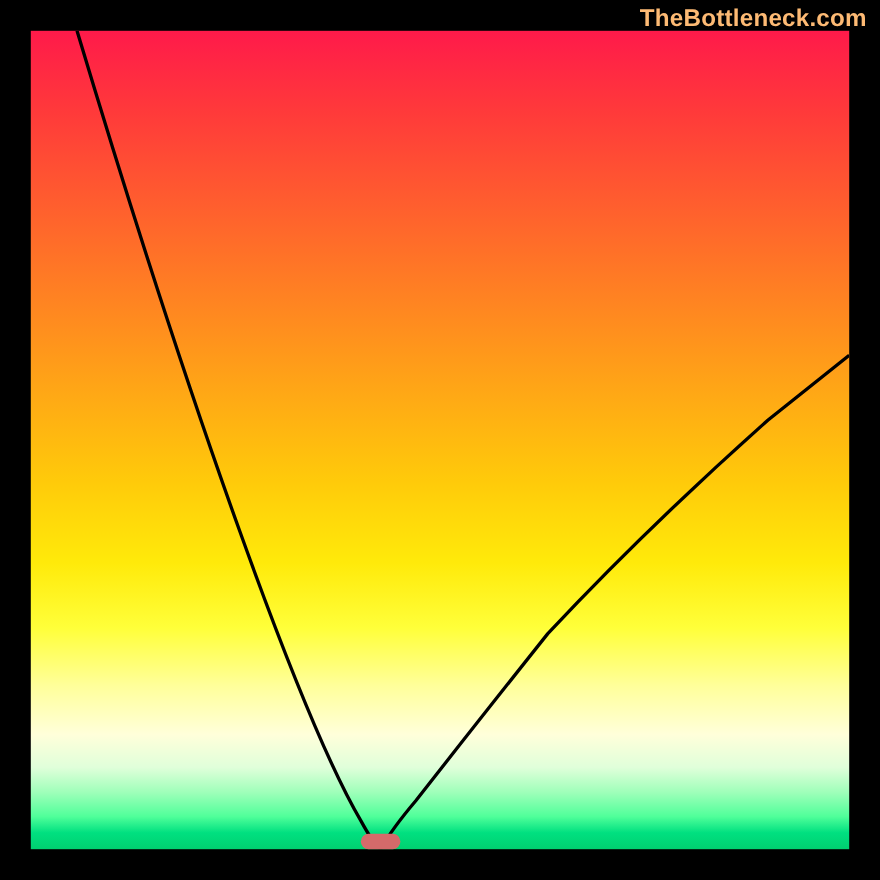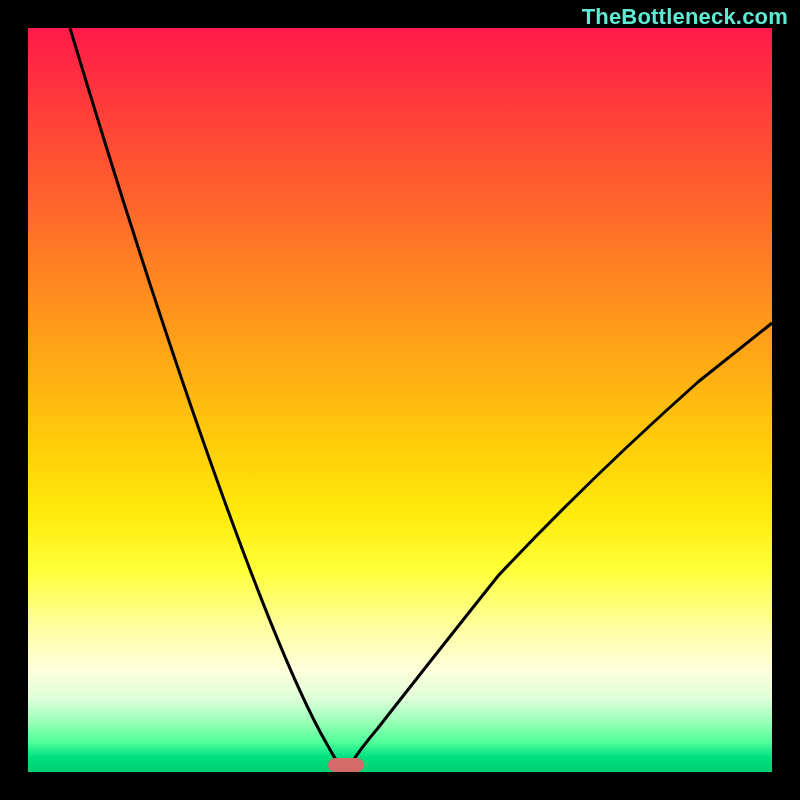--- a/index.html
+++ b/index.html
@@ -50,21 +50,21 @@
     bottom: 0px;
     left: 300px;
   }
   .watermark {
     position: absolute;
     top: 4px;
     right: 12px;
     font-family: Arial, Helvetica, sans-serif;
     font-size: 22px;
     font-weight: 600;
-    color: #5eead4;
+    color: #fdba74;
     letter-spacing: 0.2px;
   }
 </style>
 </head>
 <body>
 
 <div class="chart-area">
   <svg class="curve-svg" viewBox="0 0 744 744">
     <path d="M 42 0
              Q 120 260 190 455

